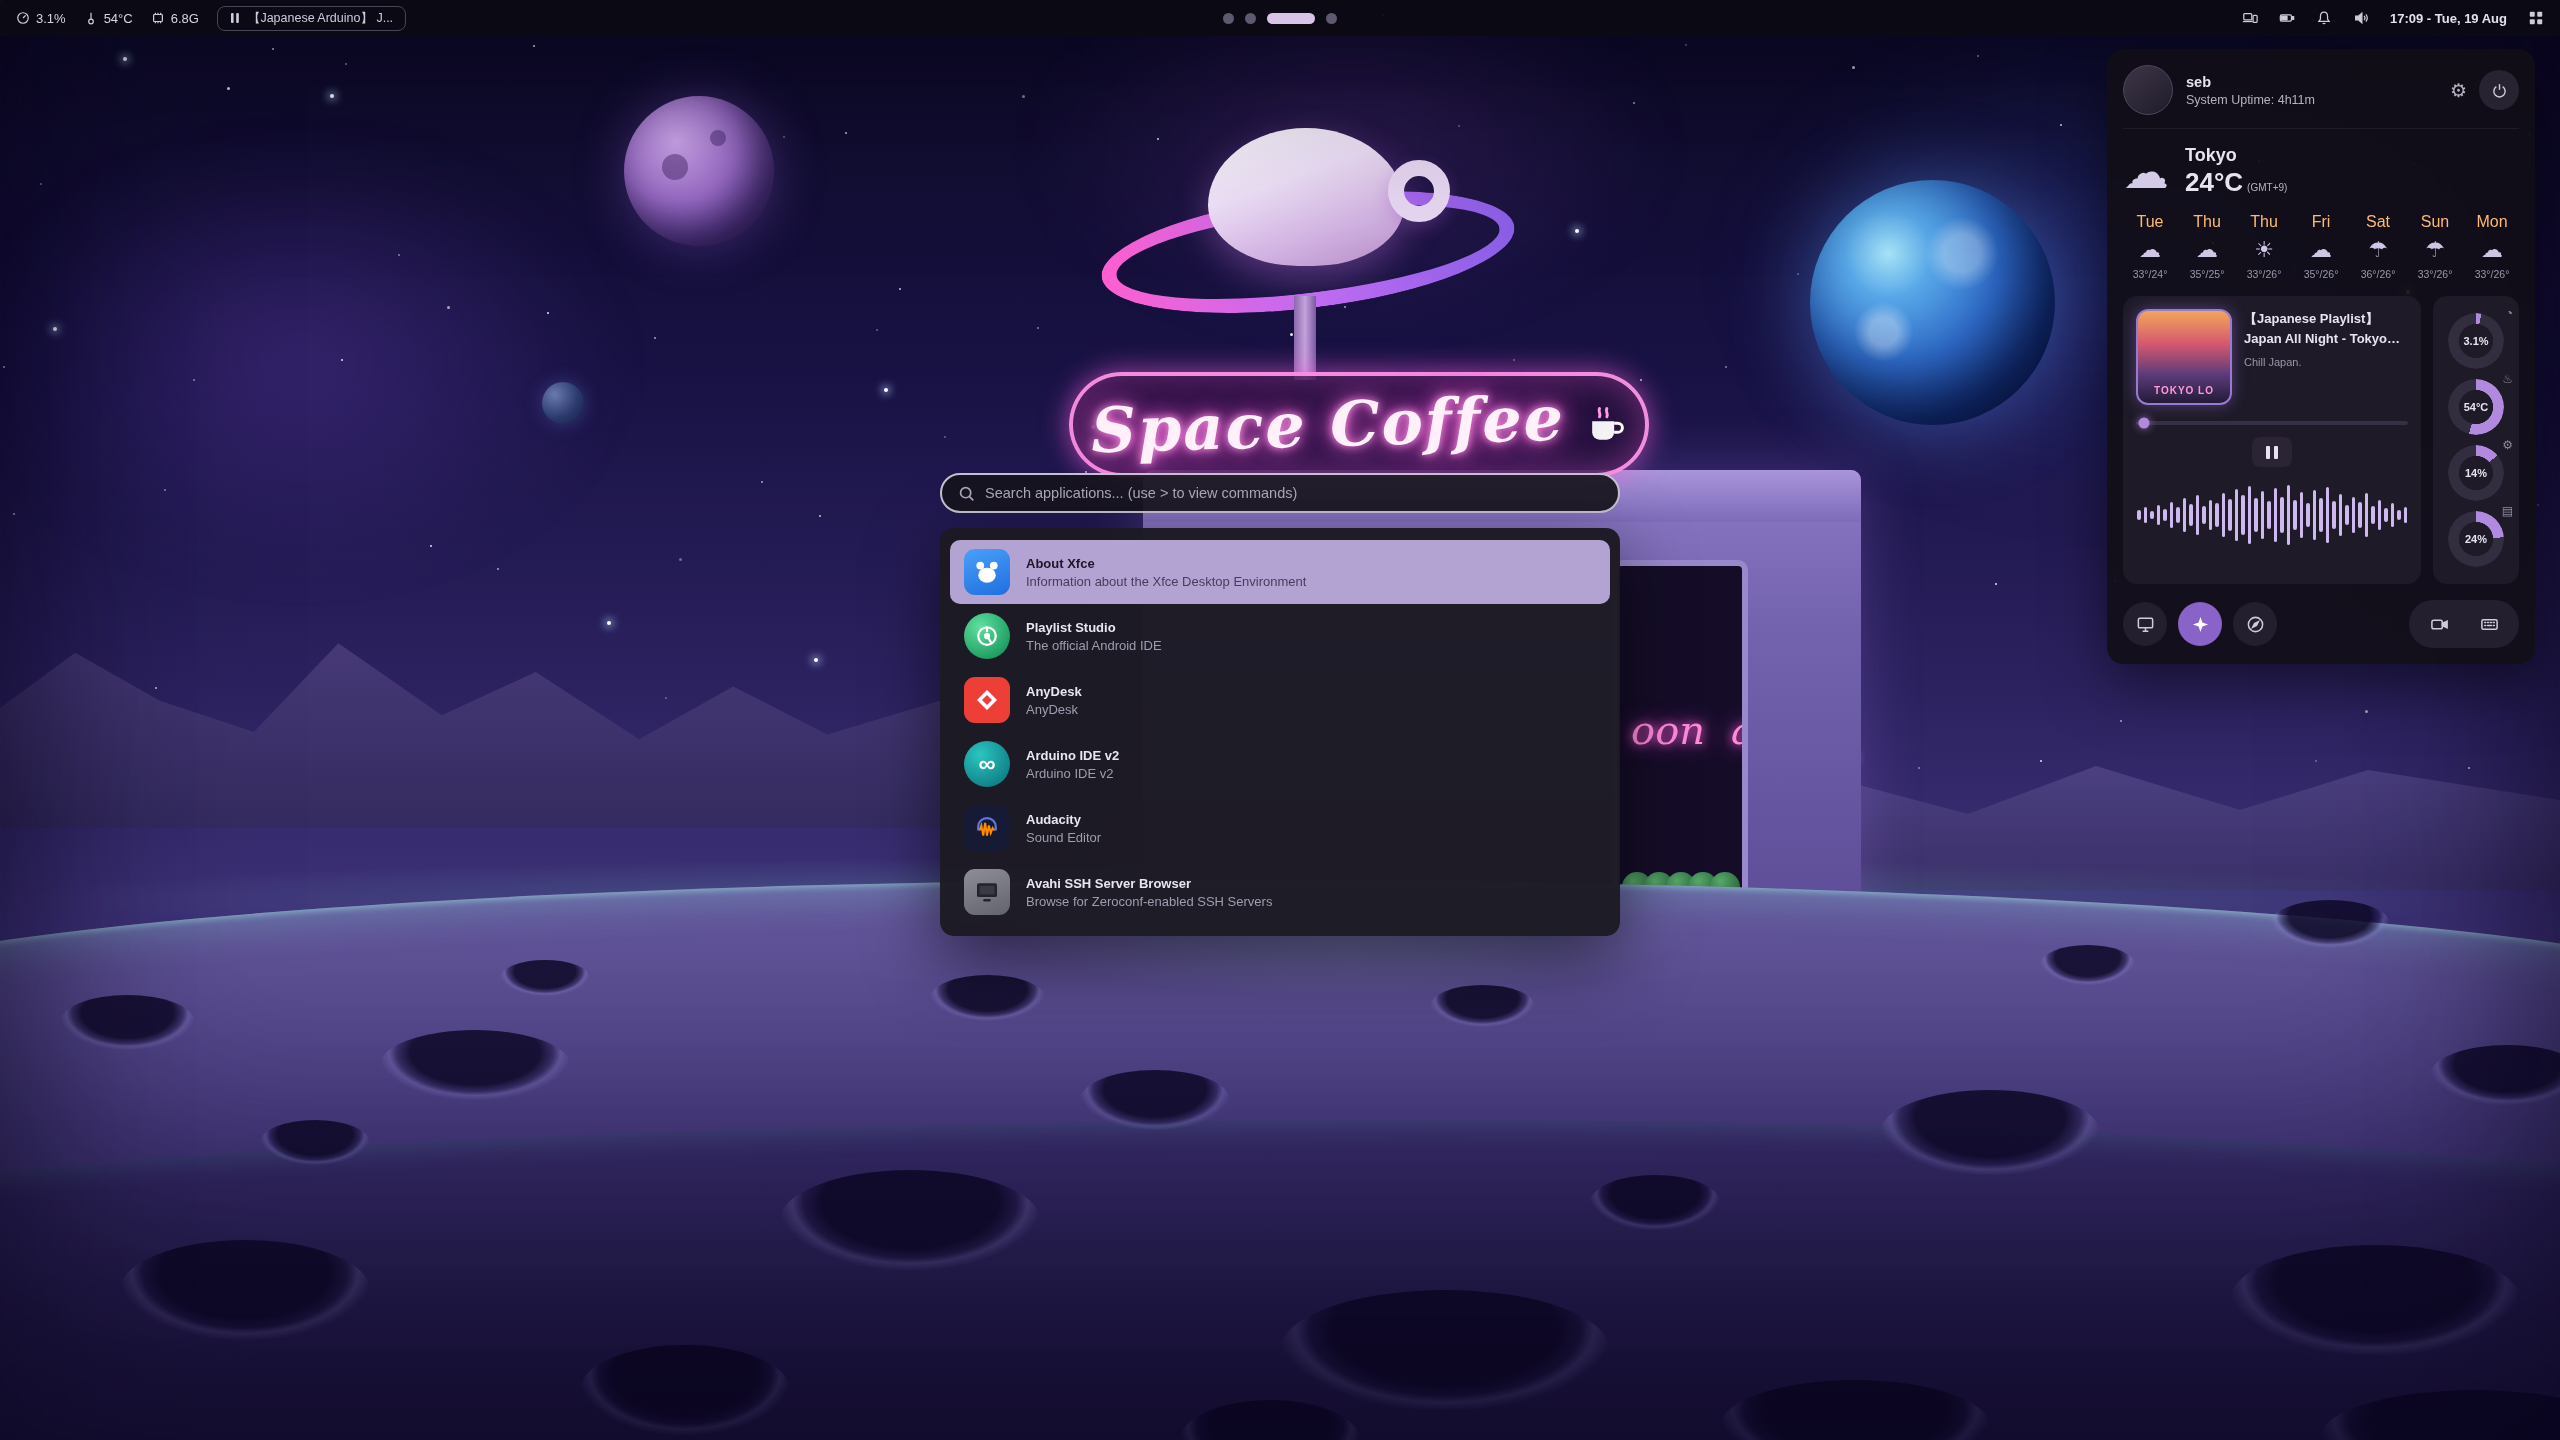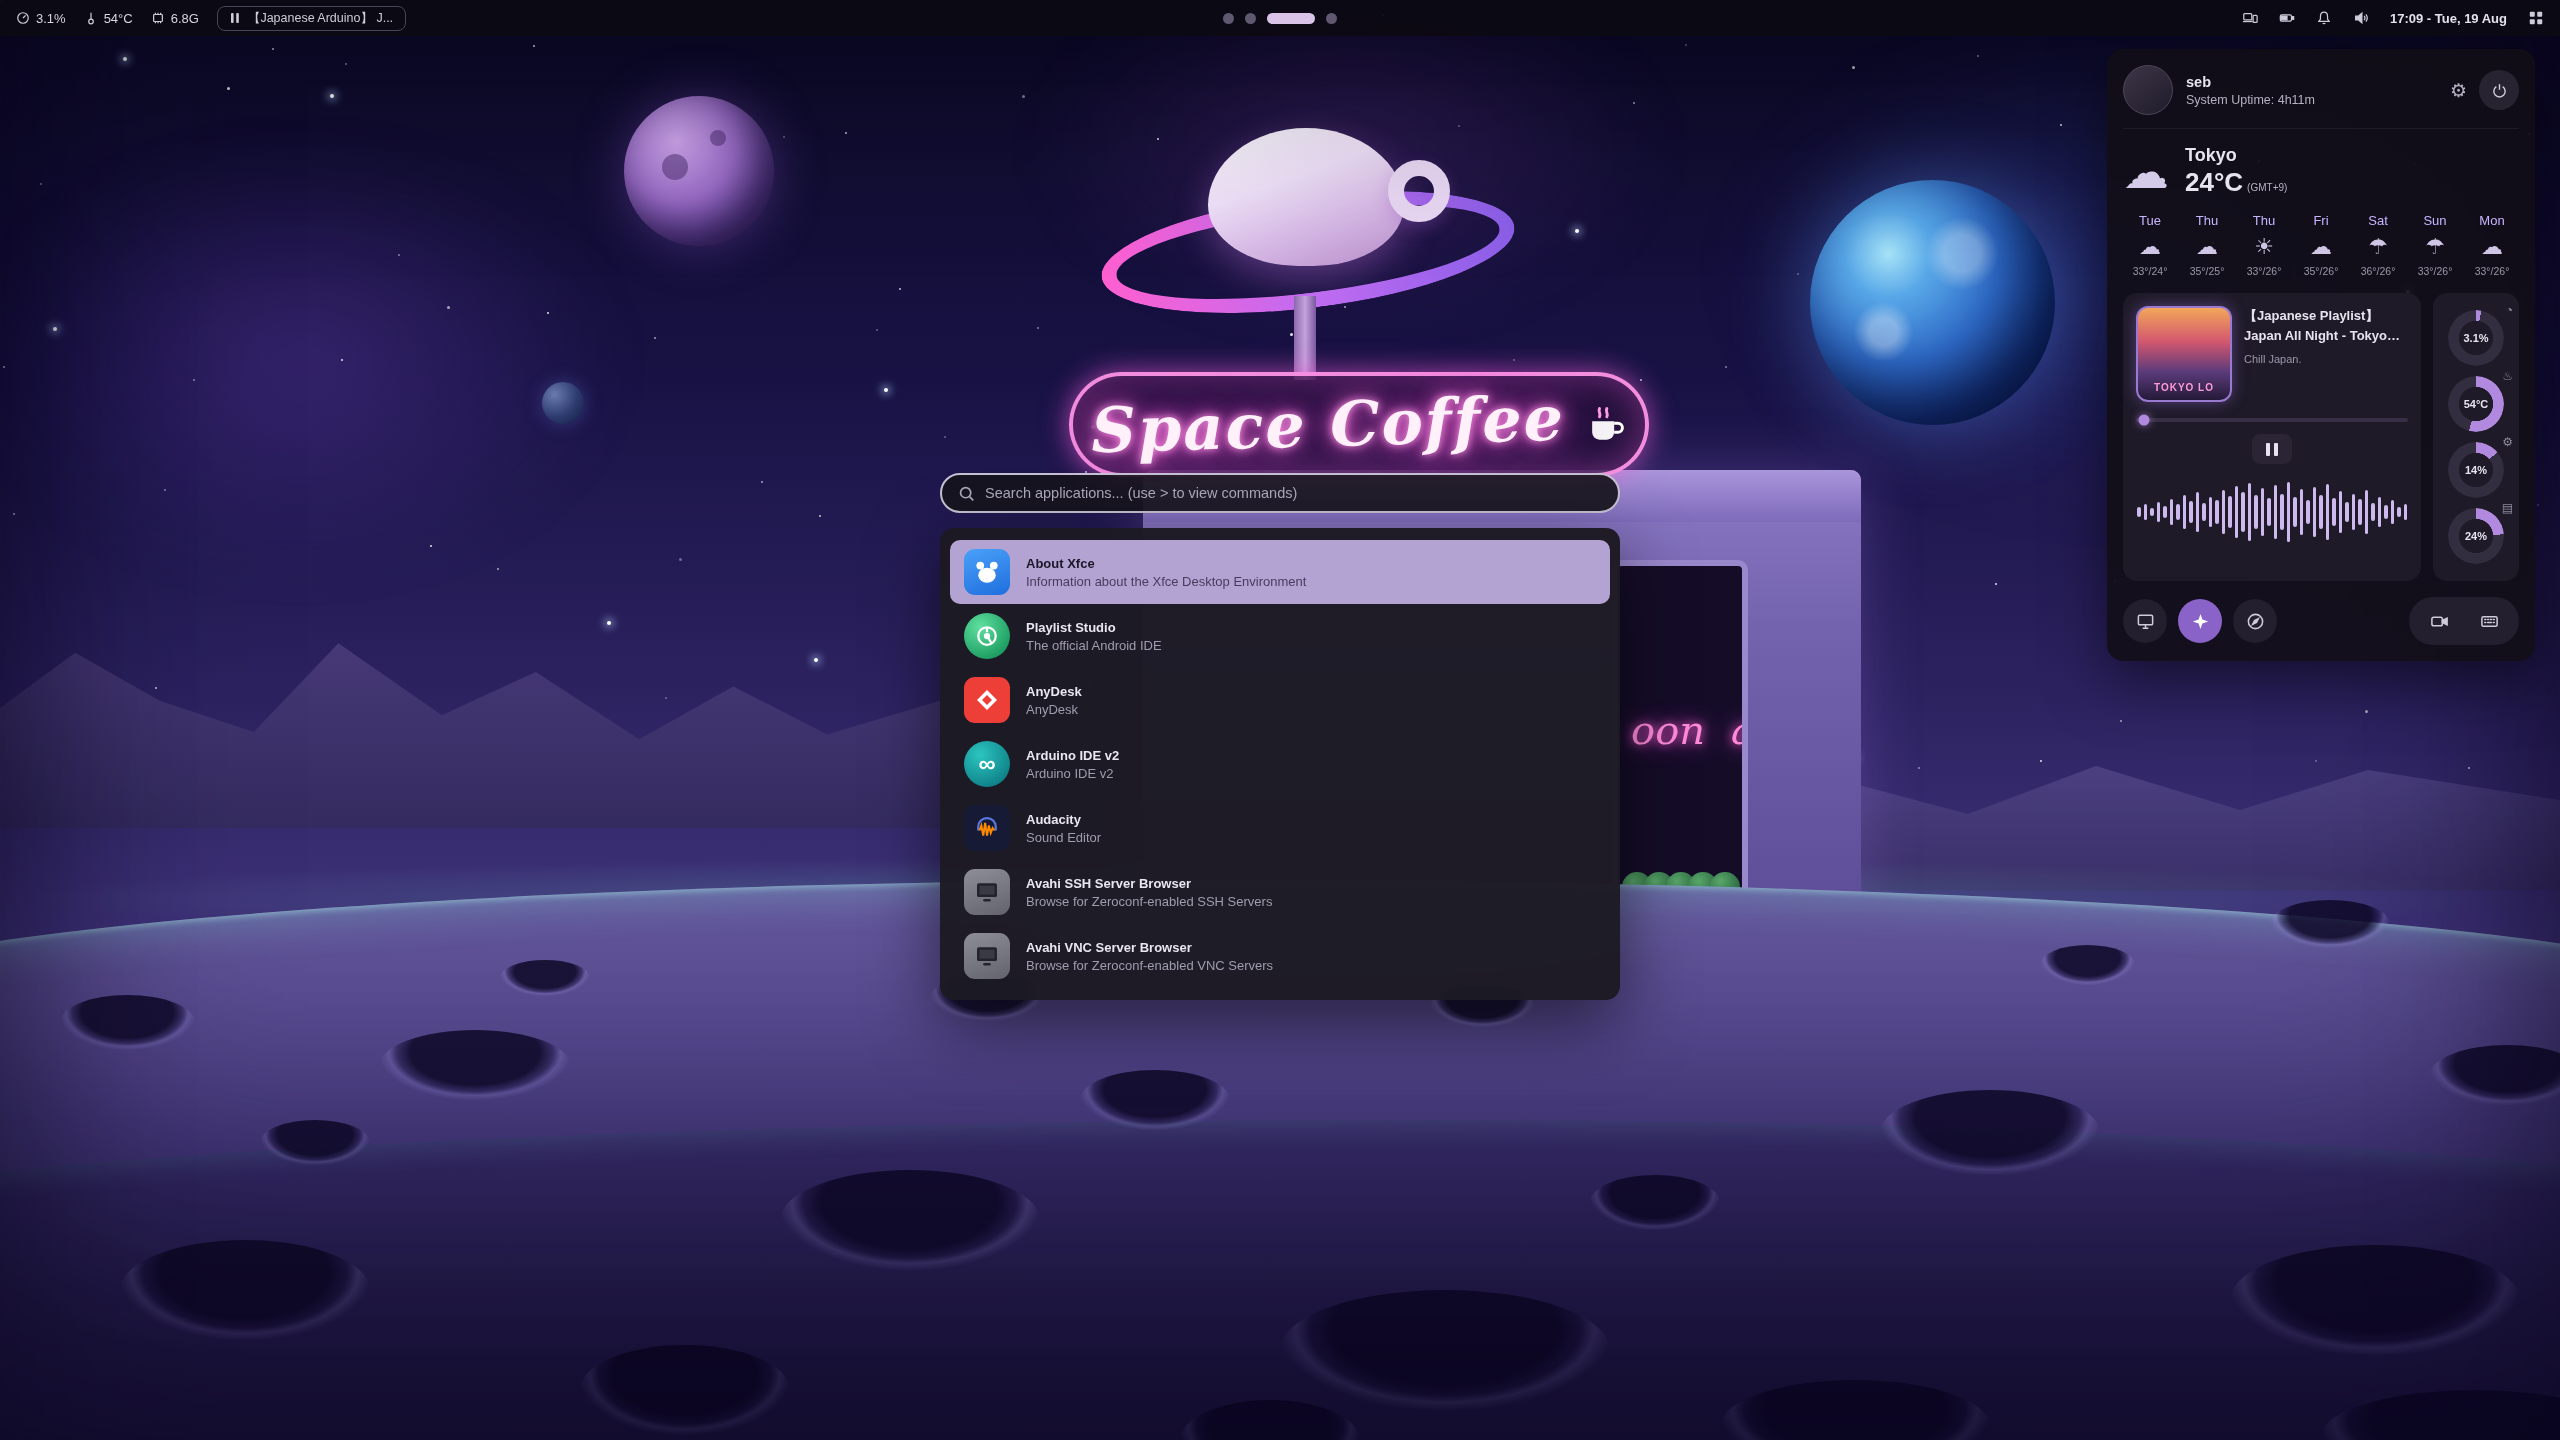--- a/index.html
+++ b/index.html
@@ -156,21 +156,21 @@
     display:flex; align-items:center; justify-content:center; }
   .power-btn svg { width:17px; height:17px; }
 
   .weather-head { display:flex; align-items:center; gap:16px; margin-top:16px; }
   .weather-glyph { font-size:46px; color:#d4cbe8; line-height:1; }
   .weather-city { font-size:18px; font-weight:bold; }
   .weather-temp { font-size:26px; font-weight:bold; margin-top:1px; }
   .weather-tz { font-size:10px; font-weight:normal; color:#b6b1c2; margin-left:4px; }
   .forecast { display:flex; justify-content:space-between; margin-top:15px; text-align:center; }
   .fc-col { width:54px; }
-  .fc-day { font-size:13px; color:#c4b5fd; }
+  .fc-day { font-size:16px; color:#fdba74; }
   .fc-icon { font-size:22px; color:#cfc6e6; margin:6px 0 5px; }
   .fc-temps { font-size:10.5px; color:#9b96a9; }
 
   .media-section { display:flex; gap:12px; margin-top:16px; align-items:stretch; }
   .media-card { flex:1; background:#1e1a28; border-radius:14px; padding:13px; min-width:0; }
   .media-top { display:flex; gap:12px; }
   .album-art { width:96px; height:96px; border-radius:12px; flex:none; position:relative; overflow:hidden;
     background:linear-gradient(180deg,#f2a65a 0%,#d4586f 36%,#5a3a7a 70%,#241a38 100%);
     border:2px solid #9a7ad0; box-shadow:0 0 16px rgba(150,110,220,.45); }
   .art-label { position:absolute; bottom:7px; left:0; right:0; text-align:center;
@@ -529,33 +529,20 @@
             <rect x="6" y="7" width="12" height="7" fill="#3a3a46"></rect>
             <rect x="9" y="17.5" width="6" height="2" rx="1" fill="#23232b"></rect>
           </svg>
       </div>
       <div>
         <div class="app-name">Avahi SSH Server Browser</div>
         <div class="app-desc">Browse for Zeroconf-enabled SSH Servers</div>
       </div>
     </div>
 
-    <div class="app-row">
-      <div class="app-icon icon-avahi">
-        <svg viewBox="0 0 24 24">
-            <rect x="4" y="5" width="16" height="11" rx="1.5" fill="#23232b"></rect>
-            <rect x="6" y="7" width="12" height="7" fill="#3a3a46"></rect>
-            <rect x="9" y="17.5" width="6" height="2" rx="1" fill="#23232b"></rect>
-          </svg>
-      </div>
-      <div>
-        <div class="app-name">Avahi VNC Server Browser</div>
-        <div class="app-desc">Browse for Zeroconf-enabled VNC Servers</div>
-      </div>
-    </div>
 
   </div>
 </div>
 
 <div class="panel">
 
   <div class="profile-row">
     <div class="avatar"></div>
     <div>
       <div class="user-name">seb</div>

